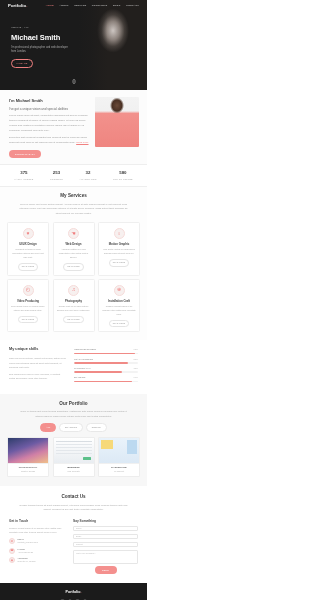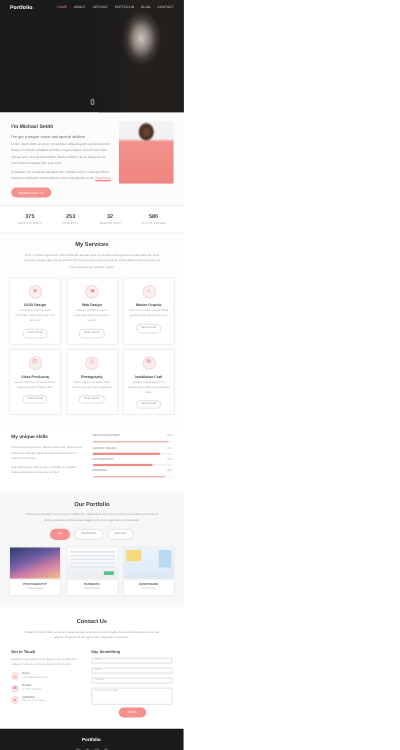--- a/index.html
+++ b/index.html
@@ -183,20 +183,26 @@
     <div class="topbar">
       <div class="logo"><span>Portfolio</span><span class="dot">.</span></div>
       <nav class="nav">
         <a href="#" class="active">HOME</a>
         <a href="#">ABOUT</a>
         <a href="#">SERVICE</a>
         <a href="#">PORTFOLIO</a>
         <a href="#">BLOG</a>
         <a href="#">CONTACT</a>
       </nav>
+    </div>
+    <div class="hero-copy">
+      <div class="eyebrow">HELLO, I'M</div>
+      <div class="hero-title">Michael Smith</div>
+      <div class="hero-sub">I'm professional photographer and web developer from London.</div>
+      <div class="hero-btn">HIRE ME</div>
     </div>
     <div class="scroll-dot"></div>
   </section>
 
   <section class="about">
     <div class="about-inner">
       <div class="about-text">
         <div class="about-h">I'm Michael Smith</div>
         <div class="about-h2">I've got a unique vision and special abilities</div>
         <div class="about-p">Lorem ipsum dolor sit amet, consectetur adipiscing elit sed do eiusmod tempor incididunt ut labore et dolore magna aliqua. Ut enim ad minim veniam quis nostrud exercitation ullamco laboris nisi ut aliquip ex ea commodo consequat duis aute irure.</div>

